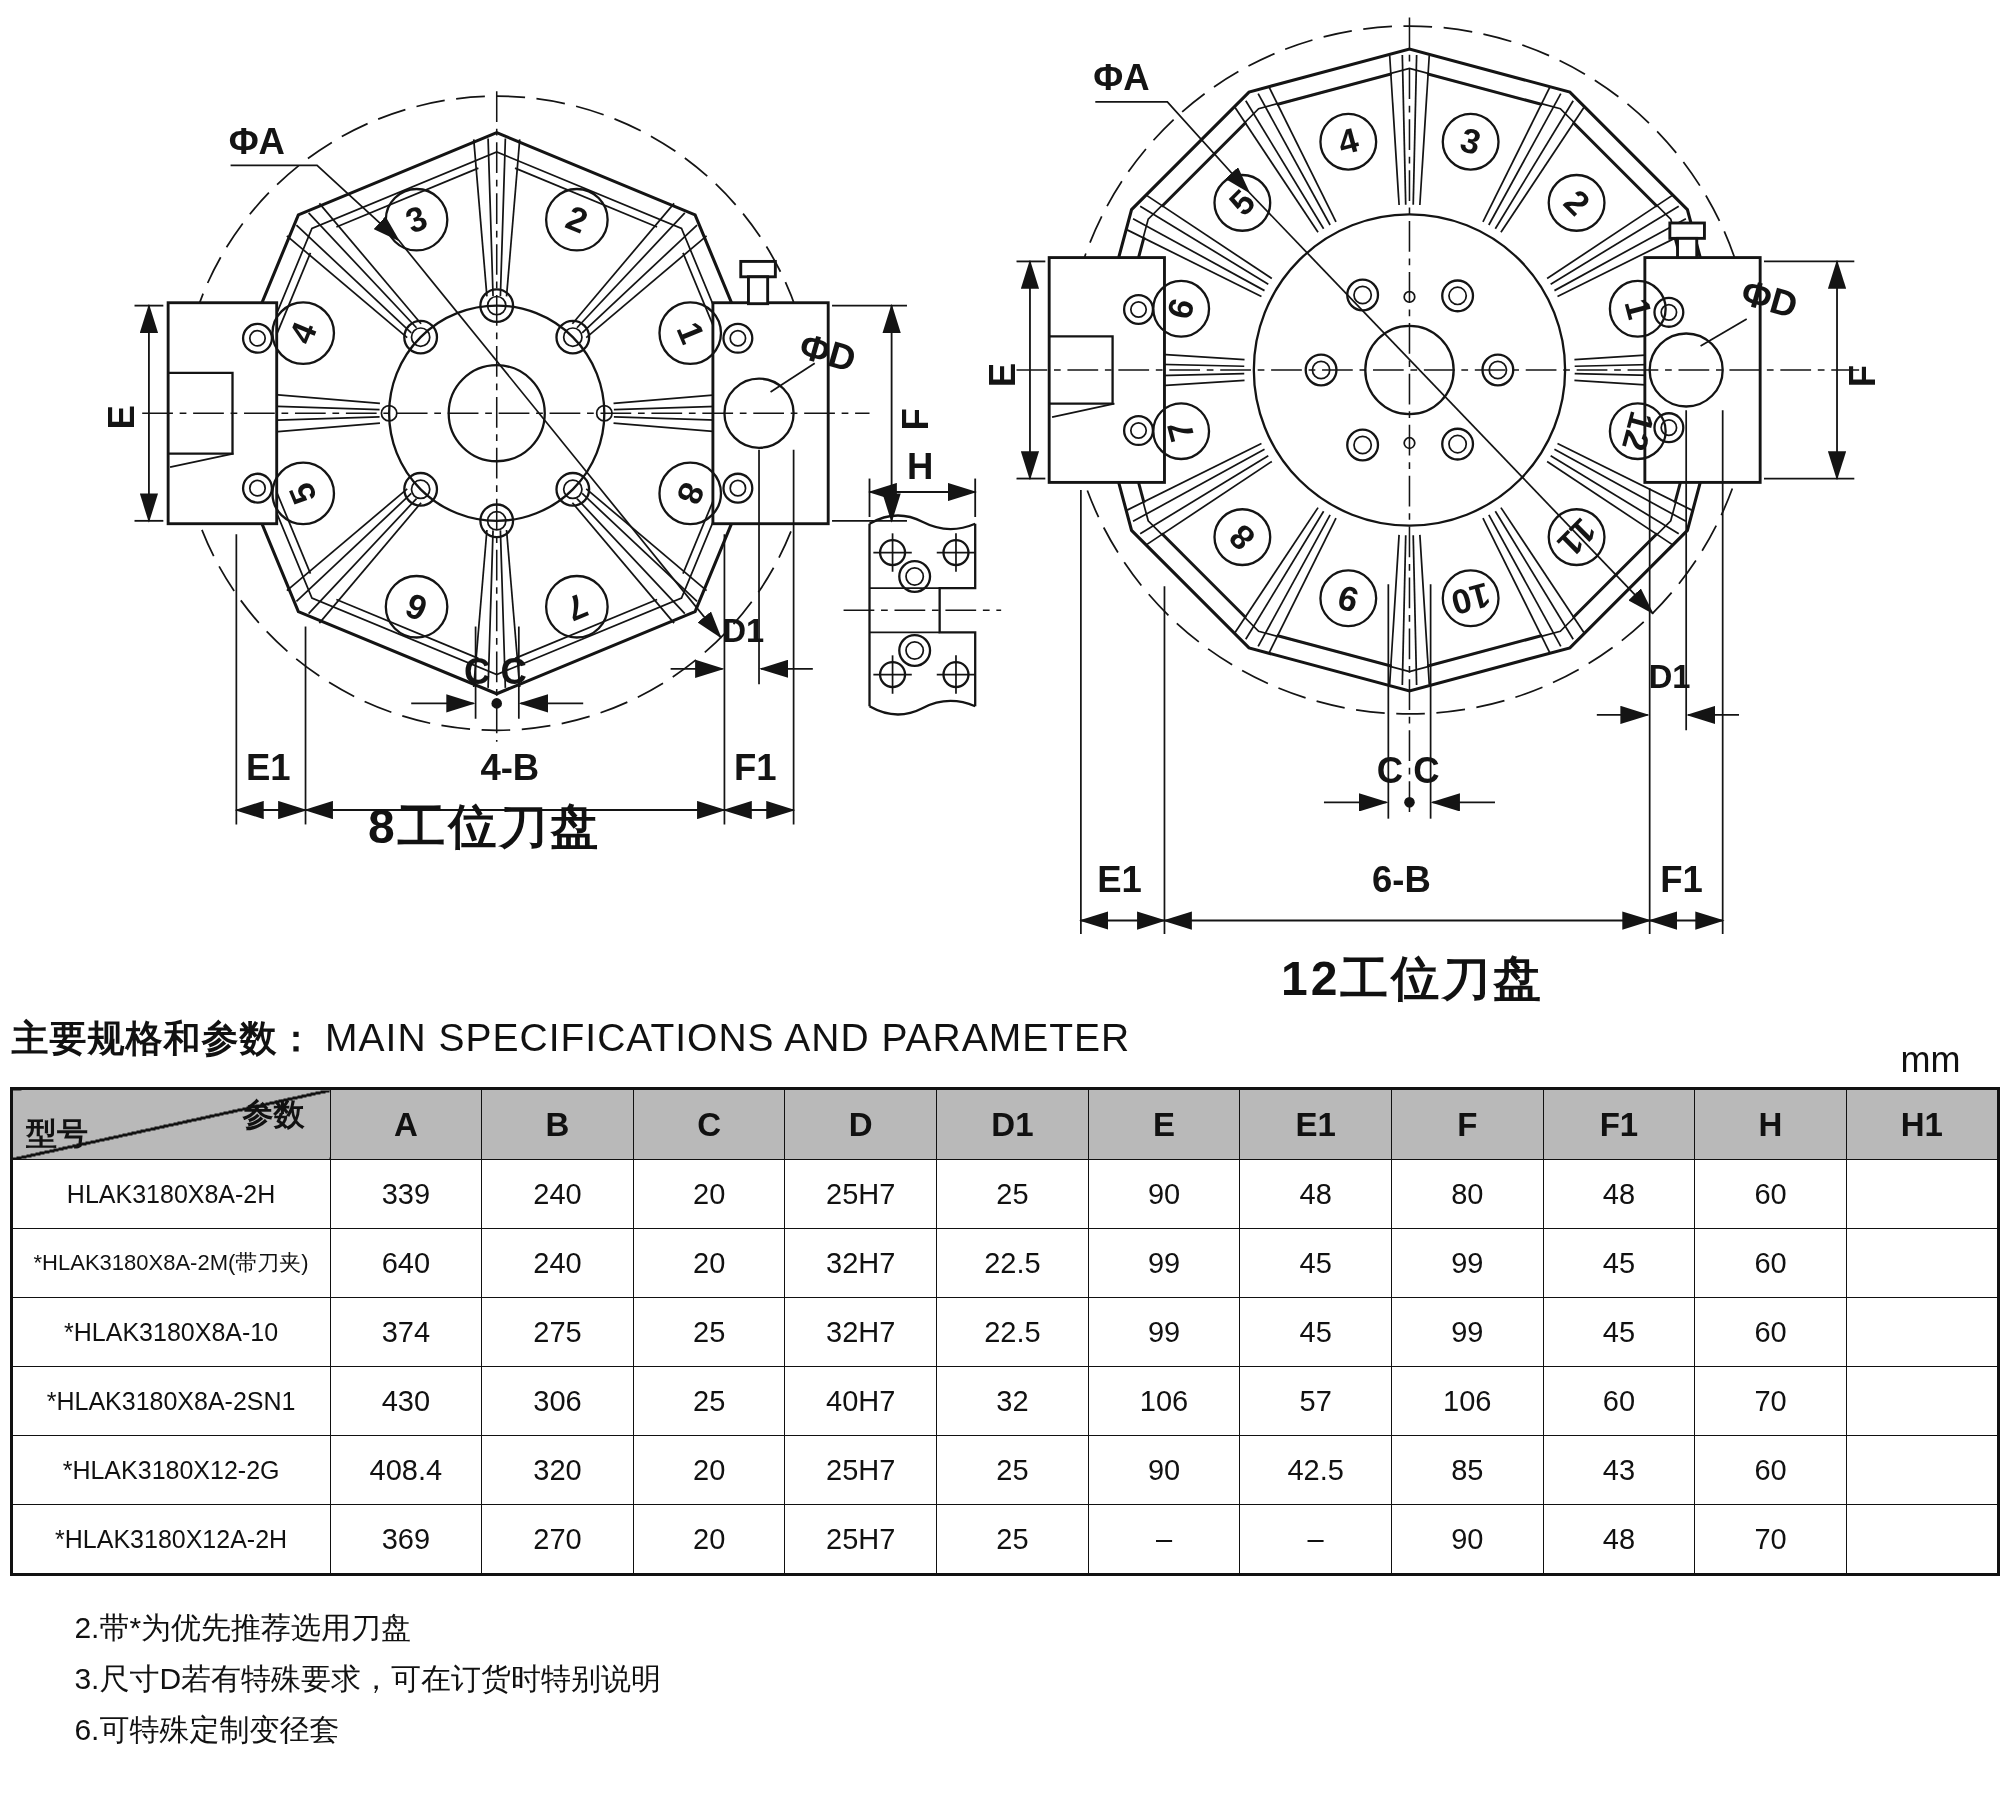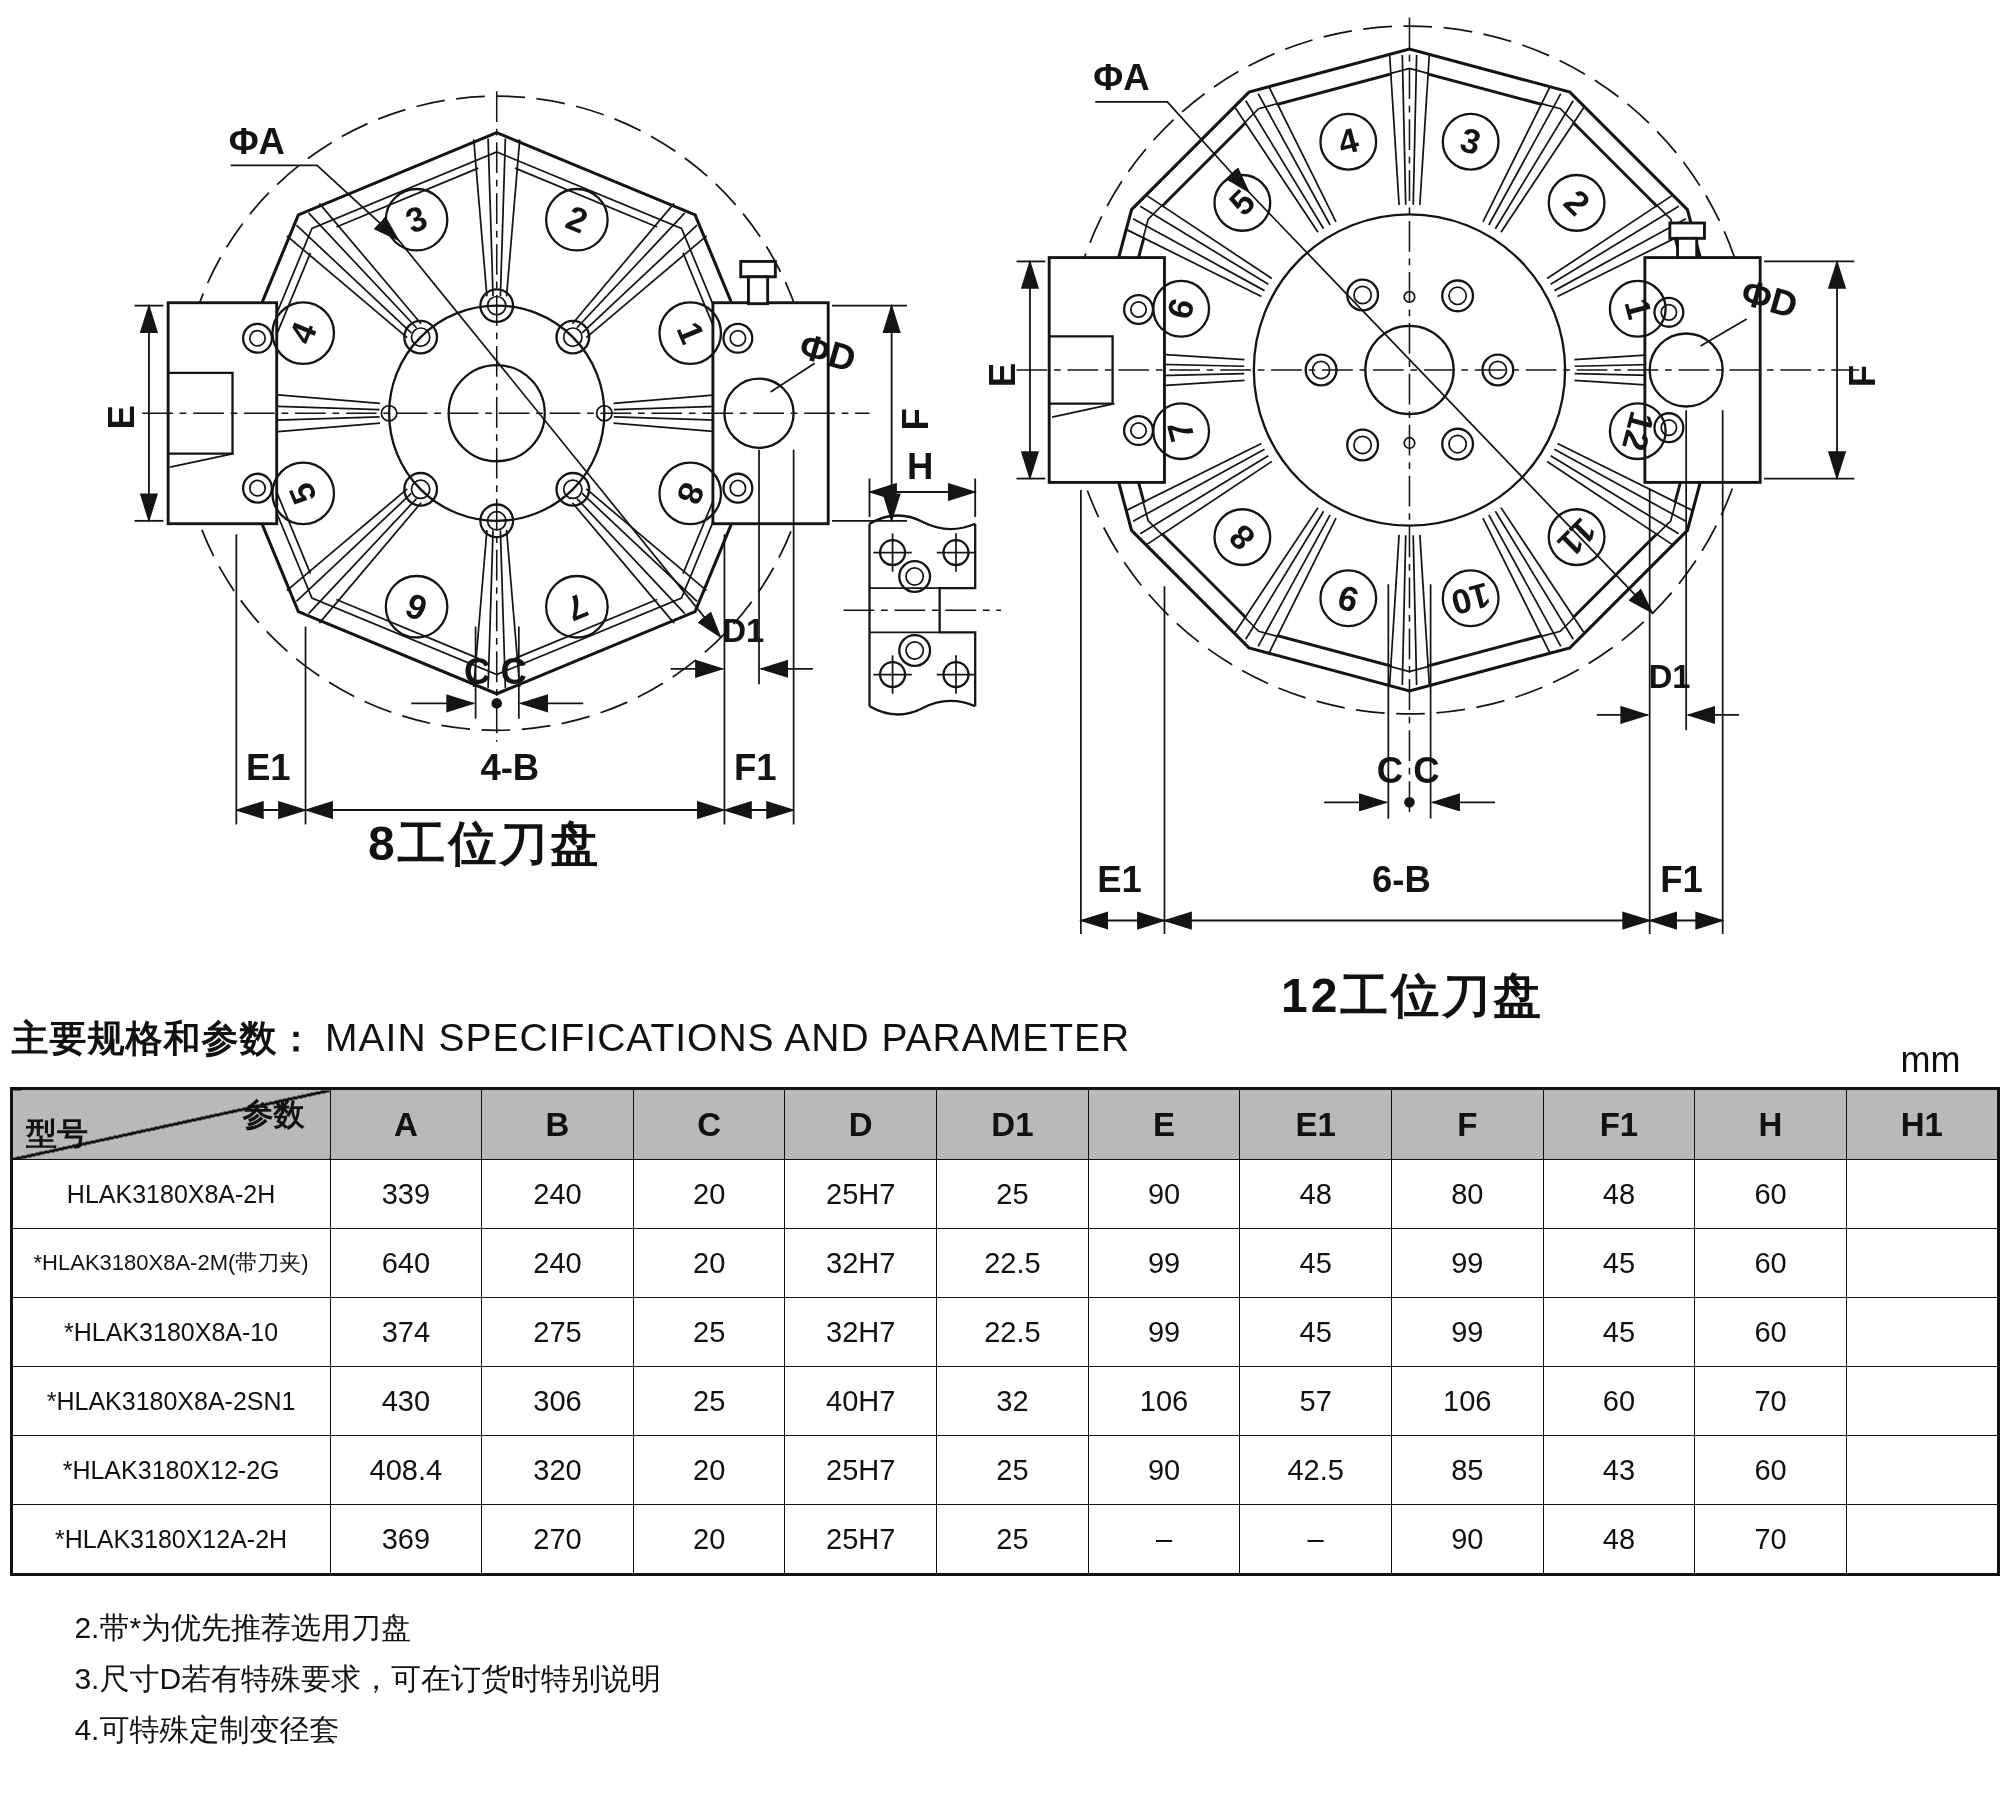--- a/index.html
+++ b/index.html
@@ -9,21 +9,21 @@
   .lbl{font:600 38px "Liberation Sans","DejaVu Sans",sans-serif;}
   .lbl-sm{font:600 34px "Liberation Sans","DejaVu Sans",sans-serif;}
   .stn{font:600 36px "Liberation Sans","DejaVu Sans",sans-serif;text-anchor:middle;}
   .outline{fill:none;stroke:#141414;stroke-width:3.2;}
   .blk{fill:#ffffff;stroke:#141414;stroke-width:3;}
   .thin{fill:none;stroke:#141414;stroke-width:1.8;}
   .med{fill:none;stroke:#141414;stroke-width:2.4;}
   .dashed{stroke-dasharray:30 12;}
   .cl{fill:none;stroke:#141414;stroke-width:1.6;stroke-dasharray:32 7 7 7;}
   .dim{fill:none;stroke:#141414;stroke-width:1.9;}
-  .caption{position:absolute;text-align:center;font-size:48px;font-weight:700;letter-spacing:2.9px;margin-top:17px;}
+  .caption{position:absolute;text-align:center;font-size:48px;font-weight:700;letter-spacing:2.9px;}
   .caption-left{left:331px;top:795px;width:307px;}
   .caption-right{left:1249px;top:947px;width:327px;}
   .heading{position:absolute;left:11.5px;top:1014px;width:1986px;height:52px;}
   .heading-zh{font-size:37px;font-weight:600;letter-spacing:1px;}
   .heading-en{font-size:39px;font-weight:400;letter-spacing:1px;margin-left:9.6px;margin-top:8px;}
   .heading-unit{position:absolute;right:37px;top:15px;font-size:36px;margin-top:10px;}
   .spec-table{position:absolute;left:9.6px;top:1087px;width:1990px;border-collapse:collapse;
               table-layout:fixed;border:3.4px solid #111;}
   .spec-table th,.spec-table td{border:1.9px solid #111;text-align:center;vertical-align:middle;
               padding:0;overflow:hidden;}
@@ -502,16 +502,16 @@
         <td>48</td>
         <td>70</td>
         <td></td>
       </tr>
     </tbody>
   </table>
 
   <div class="notes">
     <div class="note-line indent">2.带*为优先推荐选用刀盘</div>
     <div class="note-line indent">3.尺寸D若有特殊要求，可在订货时特别说明</div>
-    <div class="note-line indent">4.可特殊定制变径套</div>
+    <div class="note-line indent">6.可特殊定制变径套</div>
   </div>
 </div>
 
 
 </body></html>

